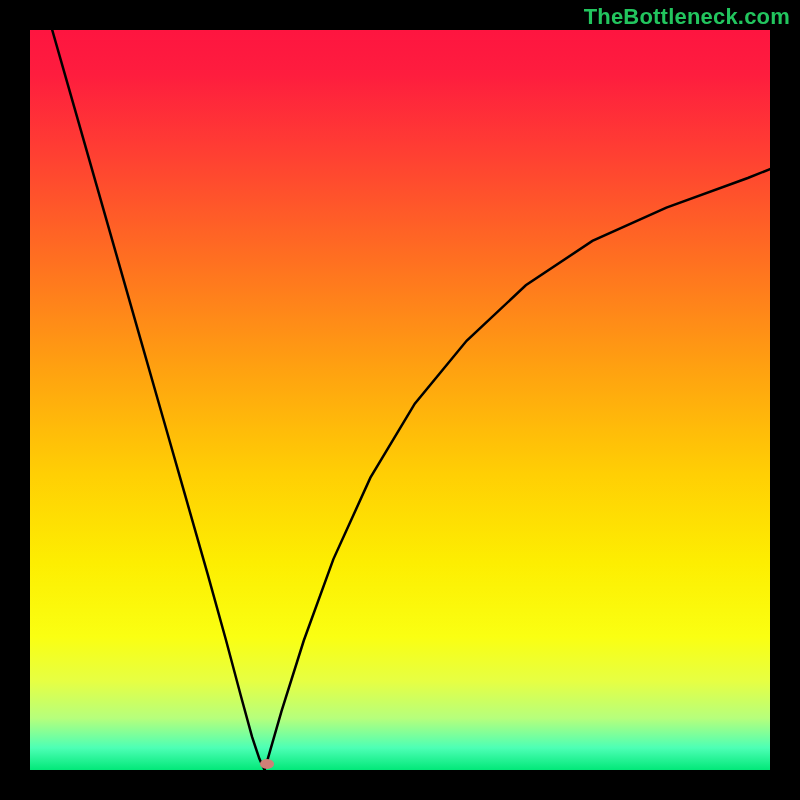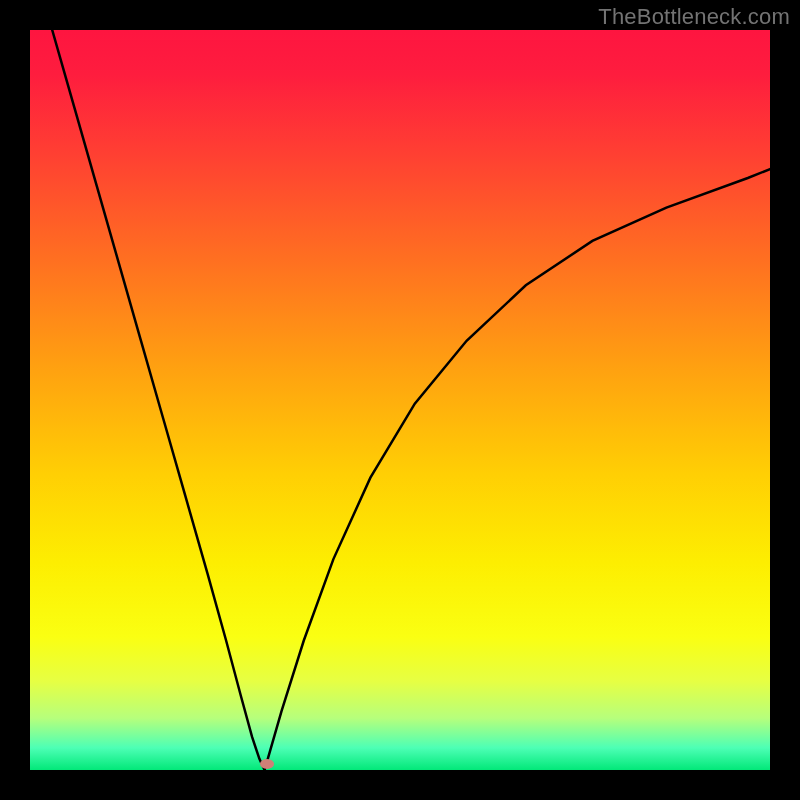--- a/index.html
+++ b/index.html
@@ -13,23 +13,23 @@
   .frame {
     position: relative;
     width: 800px;
     height: 800px;
     background: #000;
   }
   .watermark {
     position: absolute;
     top: 4px;
     right: 10px;
-    color: #737373;
+    color: #22c55e;
     font-size: 22px;
-    font-weight: 400;
+    font-weight: 700;
     letter-spacing: 0.2px;
     z-index: 5;
   }
   .plot-area {
     position: absolute;
     left: 30px;
     top: 30px;
     width: 740px;
     height: 740px;
     overflow: hidden;

